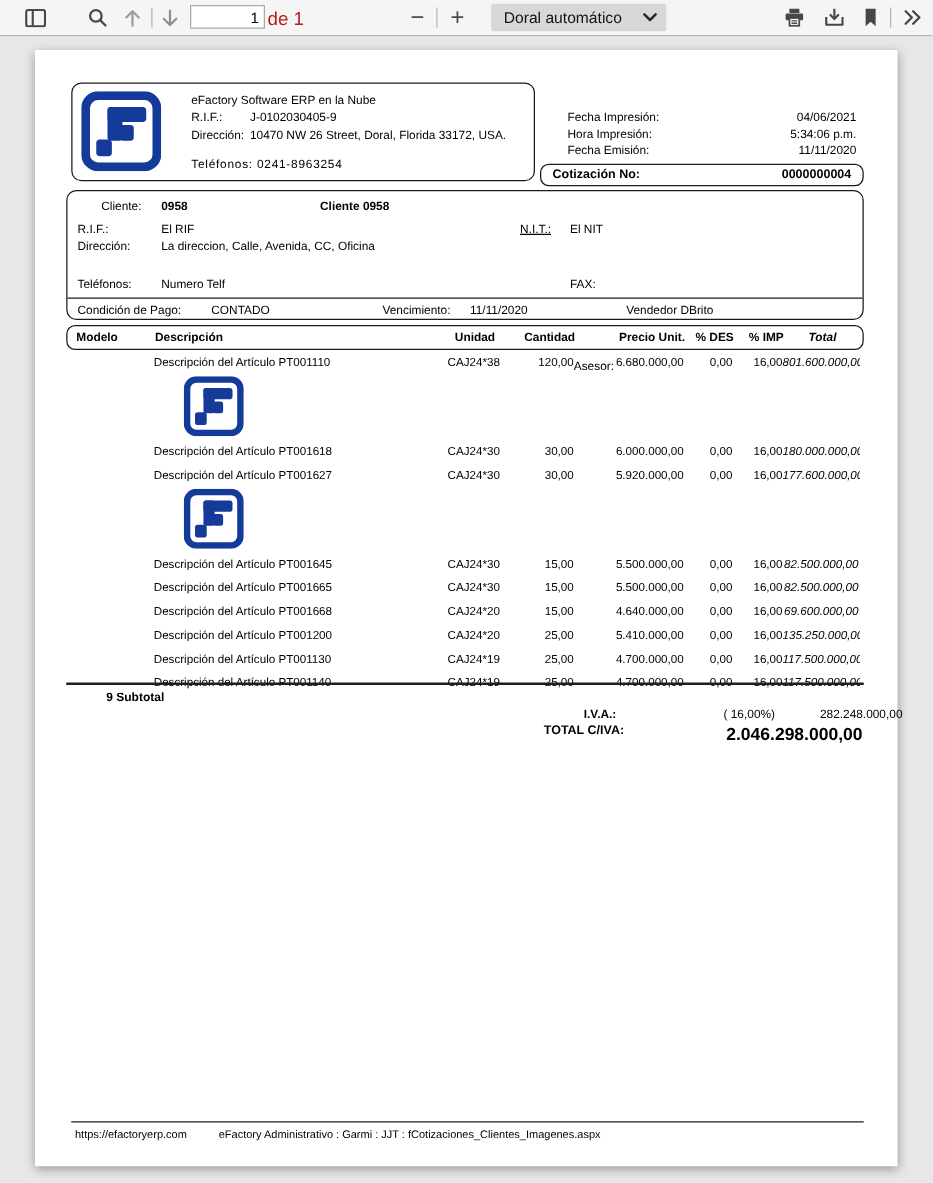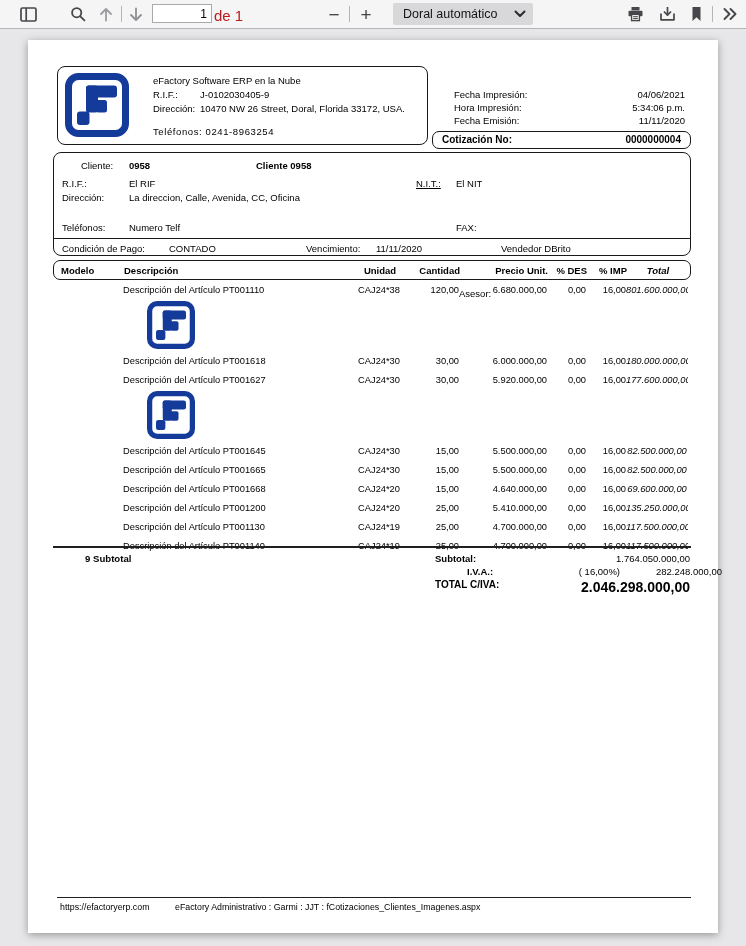--- a/index.html
+++ b/index.html
@@ -322,24 +322,20 @@
     <span class="c c-qty">25,00</span>
     <span class="c c-price">4.700.000,00</span>
     <span class="c c-des">0,00</span>
     <span class="c c-imp">16,00</span>
     <span class="c c-total">117.500.000,00</span>
   </div>
       </div>
 
     <div class="total-rule"></div>
     <div class="reg"><span>9</span>&nbsp;<span>Subtotal</span></div>
-    <div class="sum-row" style="top:513px;">
-      <span class="slabel">Subtotal:</span>
-      <span class="sval">1.764.050.000,00</span>
-    </div>
     <div class="sum-row" style="top:526px;margin-left:32px;">
       <span class="slabel">I.V.A.:</span>
       <span class="srate">( 16,00%)</span>
       <span class="sval">282.248.000,00</span>
     </div>
     <div class="sum-row sum-total" style="top:539px;">
       <span class="slabel">TOTAL C/IVA:</span>
       <span class="sval">2.046.298.000,00</span>
     </div>
 

